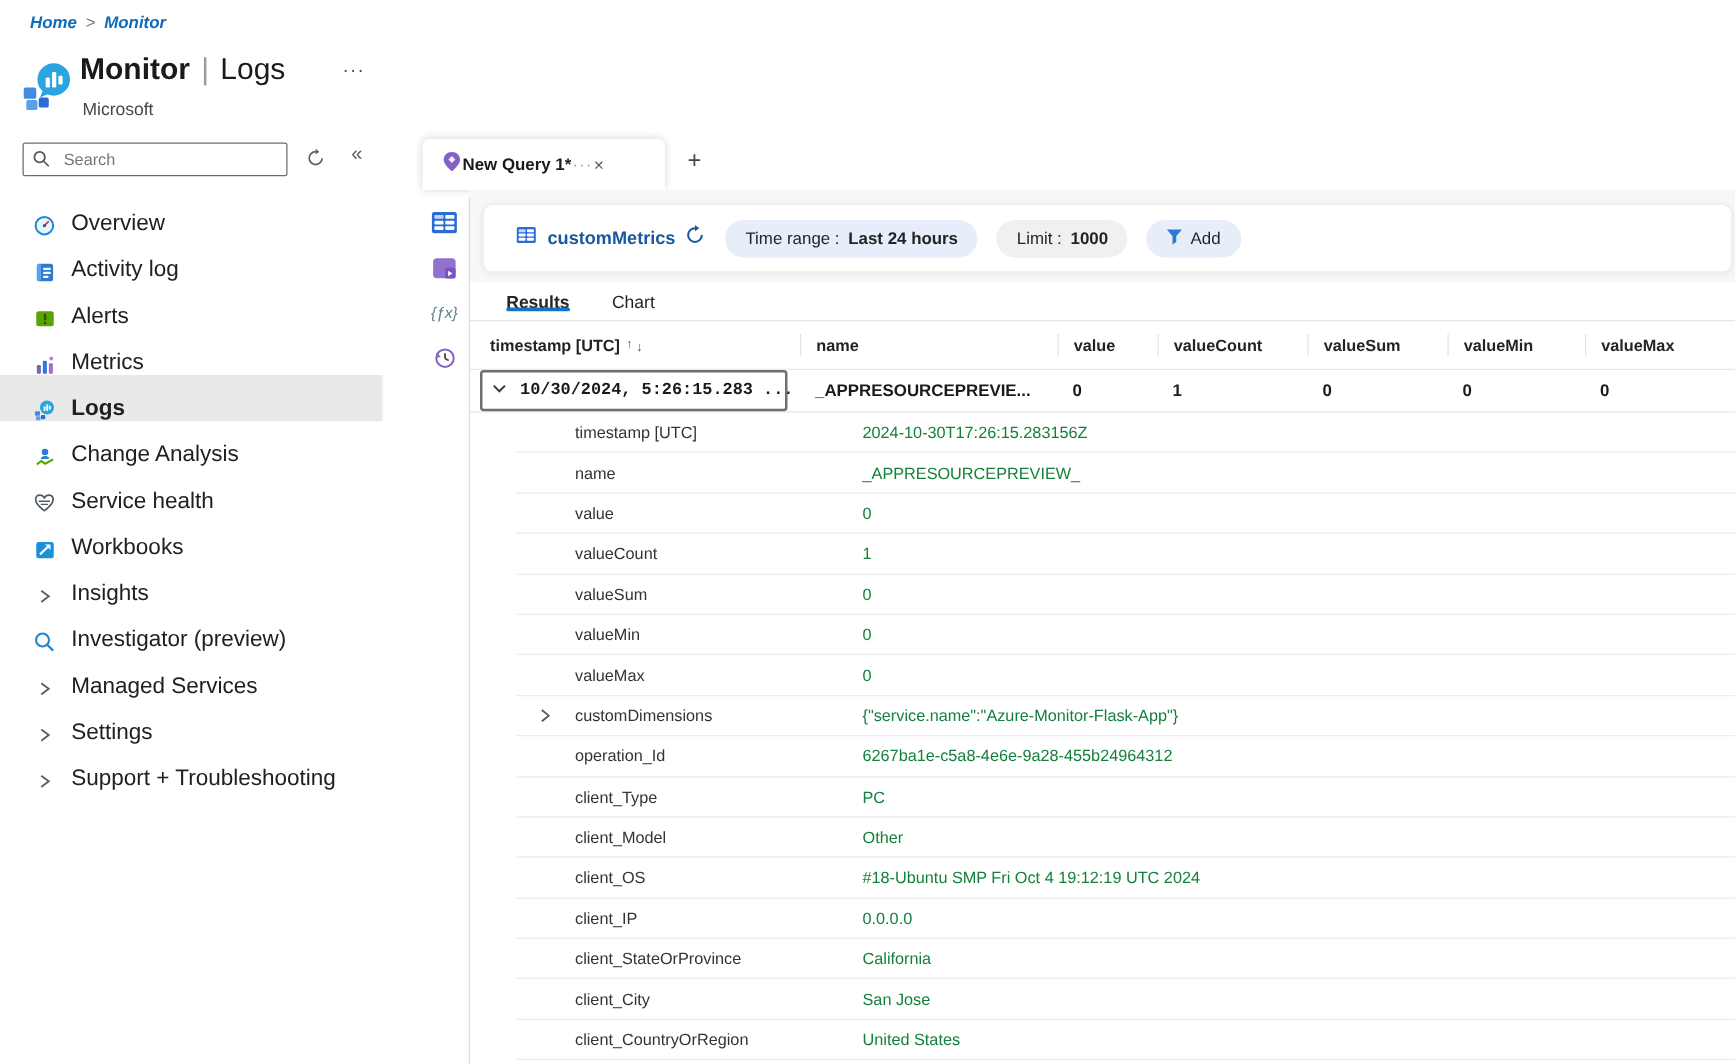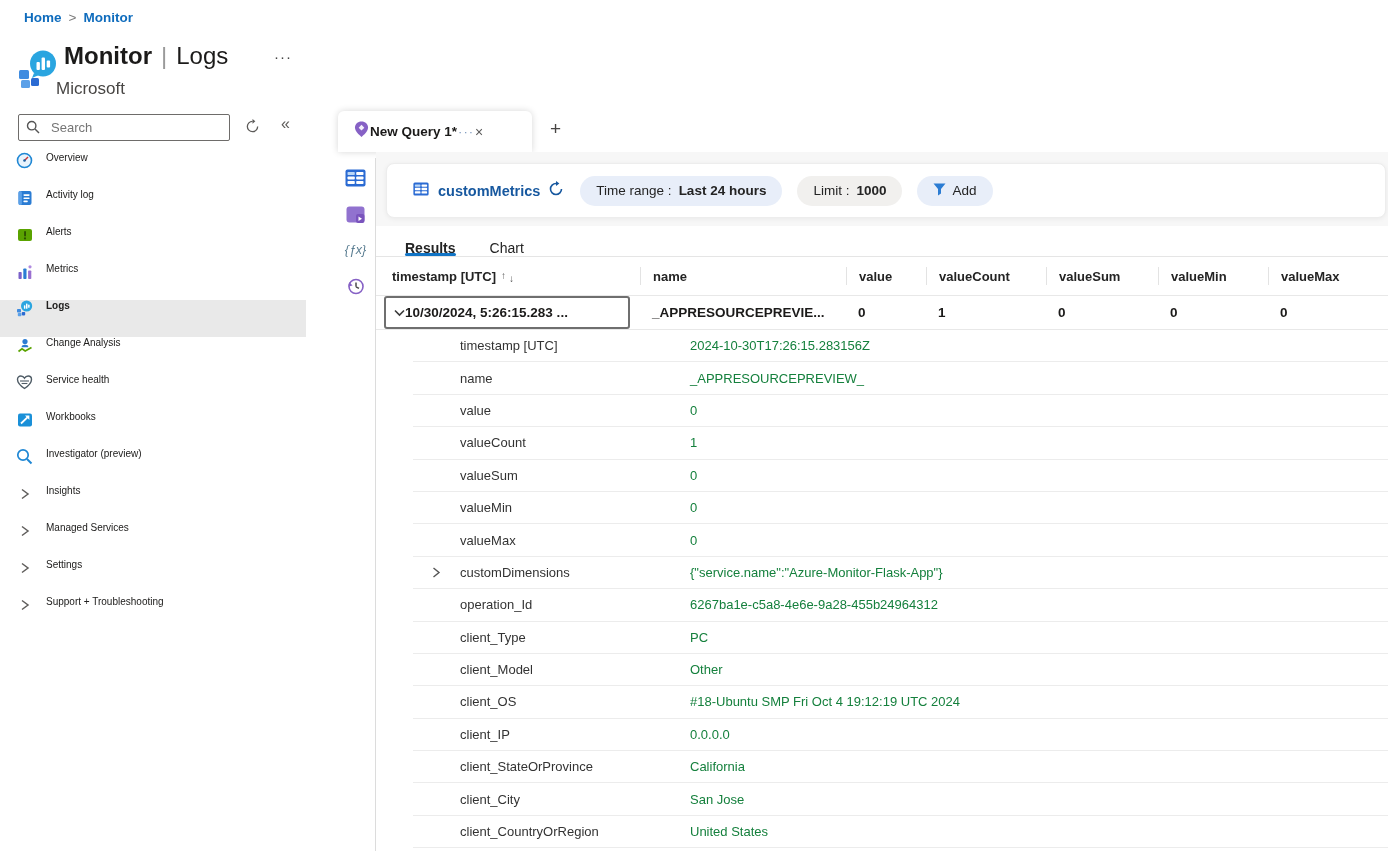--- a/index.html
+++ b/index.html
@@ -3,41 +3,41 @@
 <meta charset="utf-8">
 <style>
   * { margin:0; padding:0; box-sizing:border-box; }
   html,body { background:#fff; }
   #app {
     position:relative; width:1388px; height:851px; overflow:hidden;
     background:#fff; font-family:"Liberation Sans", sans-serif; color:#21201f;
   }
   
   .breadcrumb { position:absolute; left:24px; top:10px; font-size:13.5px; font-weight:600; }
-  .breadcrumb a { color:#0f6cbd; text-decoration:none; cursor:pointer; }
+  .breadcrumb a { color:#0f6cbd; text-decoration:none; cursor:pointer;font-style:italic; }
   .bc-sep { color:#7a7a7a; margin:0 7px; font-weight:400; }
   .app-logo { position:absolute; left:17px; top:49px; }
   .title-row { position:absolute; left:64px; top:42px; font-size:24px; white-space:nowrap; }
   .title-row .t-main { font-weight:700; color:#1b1a19; }
   .title-row .t-div { color:#9a9a9a; font-weight:300; margin:0 9px; }
   .title-row .t-sub { font-weight:400; color:#1b1a19; }
   .title-more { position:absolute; left:274px; top:48px; color:#444; font-size:15px; letter-spacing:1px; cursor:pointer; }
-  .publisher { position:absolute; left:56px; top:79px; font-size:17px; color:#484644; }
+  .publisher { position:absolute; left:66px; top:79px; font-size:14px; color:#484644; }
 
   
   .search-wrap { position:absolute; left:18px; top:114px; width:212px; height:27px; }
   .search-wrap input {
     width:100%; height:100%; border:1px solid #6e6c6a; border-radius:2px;
     font-size:13px; padding-left:32px; color:#333; font-family:"Liberation Sans",sans-serif; outline:none;
   }
   .search-glyph { position:absolute; left:8px; top:6px; }
   .side-sync { position:absolute; left:245px; top:119px; cursor:pointer; }
   .side-collapse { position:absolute; left:281px; top:115px; font-size:16px; color:#5d5b59; cursor:pointer; }
   .nav { position:absolute; left:0; top:152px; width:306px; }
-  .nav-item { display:flex; align-items:flex-start; height:37px; padding-left:16px; gap:13px; font-size:10px; cursor:pointer; color:#21201f; }
+  .nav-item { display:flex; align-items:flex-end; height:37px; padding-left:27px; gap:13px; font-size:18px; cursor:pointer; color:#21201f; }
   .nav-item.selected { background:#e9e9e9; font-weight:700; }
   .nav-ic { width:17px; height:17px; display:flex; align-items:center; justify-content:center; flex:0 0 17px; }
 
   
   .tabbar { position:absolute; left:336px; top:110px; height:42px; }
   .tab {
     position:absolute; left:2px; top:1px; width:194px; height:41px; background:#fff;
     border-radius:6px 6px 0 0; box-shadow:0 0 7px rgba(0,0,0,.16);
     display:flex; align-items:center; padding:0 10px 0 16px; gap:1px; cursor:pointer;
   }
@@ -60,42 +60,42 @@
     display:flex; align-items:center; padding-left:26px;
   }
   .qtable-name { font-weight:700; font-size:14.5px; color:#17589f; margin:0 8px 0 9px; cursor:pointer; }
   .pill { height:30px; border-radius:16px; display:flex; align-items:center; padding:0 16px; font-size:13.5px; color:#242424; cursor:pointer; white-space:nowrap; }
   .pill strong { margin-left:7px; }
   .pill-time { background:#e8eef9; margin-left:16px; }
   .pill-limit { background:#f1f0ee; margin-left:15px; }
   .pill-add { background:#e8eef9; margin-left:15px; gap:6px; }
 
   
-  .rtabs { position:absolute; left:376px; top:226px; width:1012px; height:31px; border-bottom:1px solid #e5e5e5; display:flex; align-items:flex-end; padding-left:29px; gap:34px; font-size:14px; }
+  .rtabs { position:absolute; left:376px; top:226px; width:1012px; height:31px; border-bottom:1px solid #e5e5e5; display:flex; align-items:center; padding-left:29px; gap:34px; font-size:14px; }
   .rtab { position:relative; display:flex; align-items:center; cursor:pointer; color:#242424; }
   .rtab.active { font-weight:700; }
   .rtab.active::after { content:""; position:absolute; left:0; right:0; bottom:0; height:3px; background:#1174c5; border-radius:2px; }
 
   
   .grid { position:absolute; left:376px; top:257px; width:1012px; }
   .hrow { display:flex; height:39px; align-items:center; border-bottom:1px solid #e8e8e8; font-size:13px; font-weight:600; color:#242424; }
   .hc { display:flex; align-items:center; gap:5px; padding-left:12px; height:18px; }
   .hc + .hc { border-left:1px solid #e3e3e3; }
   .c1 { width:264px; padding-left:16px; }
   .c2 { width:206px; }
   .c3 { width:80px; }
   .c4 { width:120px; }
   .c5 { width:112px; }
   .c6 { width:110px; }
   .c7 { flex:1; }
   .sort { font-size:10px; color:#555; line-height:1; }
   .sort-down { position:relative; top:3px; margin-left:-2px; }
   .mrow { display:flex; height:34px; align-items:center; font-weight:700; font-size:13.5px; color:#1b1a19; border-bottom:1px solid #e8e8e8; position:relative; }
   .mrow .mc { padding-left:12px; white-space:nowrap; overflow:hidden; }
-  .mrow .c1 { display:flex; align-items:center; padding-left:18px; }
+  .mrow .c1 { display:flex; align-items:center; gap:11px; padding-left:18px;font-family:Liberation Mono, monospace; }
   .selbox { position:absolute; left:8px; top:0; bottom:0; width:246px; border:2px solid #6f6f6f; border-radius:3px; pointer-events:none; }
 
   .details { margin-left:37px; }
   .drow { display:flex; height:32.4px; align-items:center; border-bottom:1px solid #ececec; font-size:13px; }
   .dchev { width:47px; display:flex; justify-content:center; align-items:center; }
   .dkey { width:230px; color:#333; white-space:nowrap; }
   .dval { color:#15803d; white-space:nowrap; }
 </style>
 </head>
 <body>
@@ -225,34 +225,34 @@
           <svg width="16" height="16" viewBox="0 0 16 16">
             <rect x="1" y="1.5" width="14" height="13" rx="2" fill="#1a90d8"></rect>
             <line x1="4" y1="11.5" x2="11.2" y2="4.6" stroke="#fff" stroke-width="1.8"></line>
             <path d="M12.4 3.6 L12.4 8 L8 3.6 Z" fill="#fff"></path>
           </svg>
         </span>
       <span>Workbooks</span>
     </div>
     <div class="nav-item">
       <span class="nav-ic">
+          <svg width="10" height="12" viewBox="0 0 10 12">
+            <polyline points="2,1.5 8,6 2,10.5" fill="none" stroke="#605e5c" stroke-width="1.5"></polyline>
+          </svg>
+        </span>
+      <span>Insights</span>
+    </div>
+    <div class="nav-item">
+      <span class="nav-ic">
           <svg width="17" height="17" viewBox="0 0 17 17">
             <circle cx="7" cy="7" r="5.2" fill="none" stroke="#1f87d4" stroke-width="1.7"></circle>
             <line x1="11" y1="11" x2="15.5" y2="15.5" stroke="#1f87d4" stroke-width="1.9"></line>
           </svg>
         </span>
       <span>Investigator (preview)</span>
-    </div>
-    <div class="nav-item">
-      <span class="nav-ic">
-          <svg width="10" height="12" viewBox="0 0 10 12">
-            <polyline points="2,1.5 8,6 2,10.5" fill="none" stroke="#605e5c" stroke-width="1.5"></polyline>
-          </svg>
-        </span>
-      <span>Insights</span>
     </div>
     <div class="nav-item">
       <span class="nav-ic">
           <svg width="10" height="12" viewBox="0 0 10 12">
             <polyline points="2,1.5 8,6 2,10.5" fill="none" stroke="#605e5c" stroke-width="1.5"></polyline>
           </svg>
         </span>
       <span>Managed Services</span>
     </div>
     <div class="nav-item">

